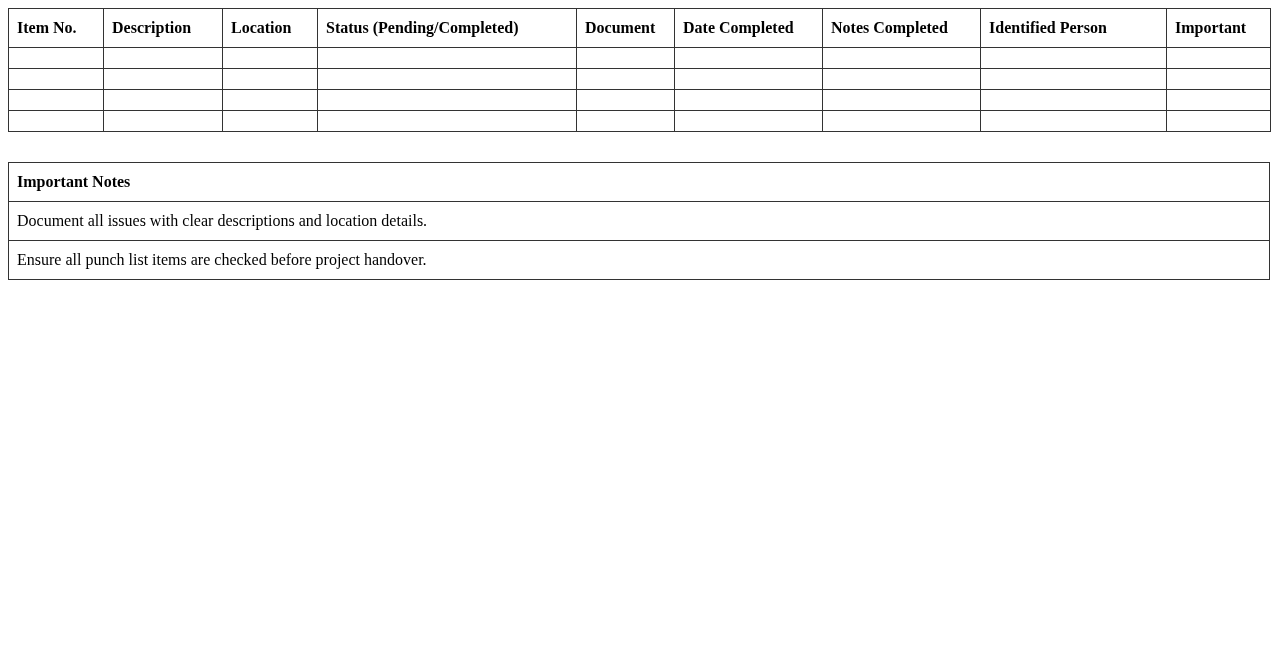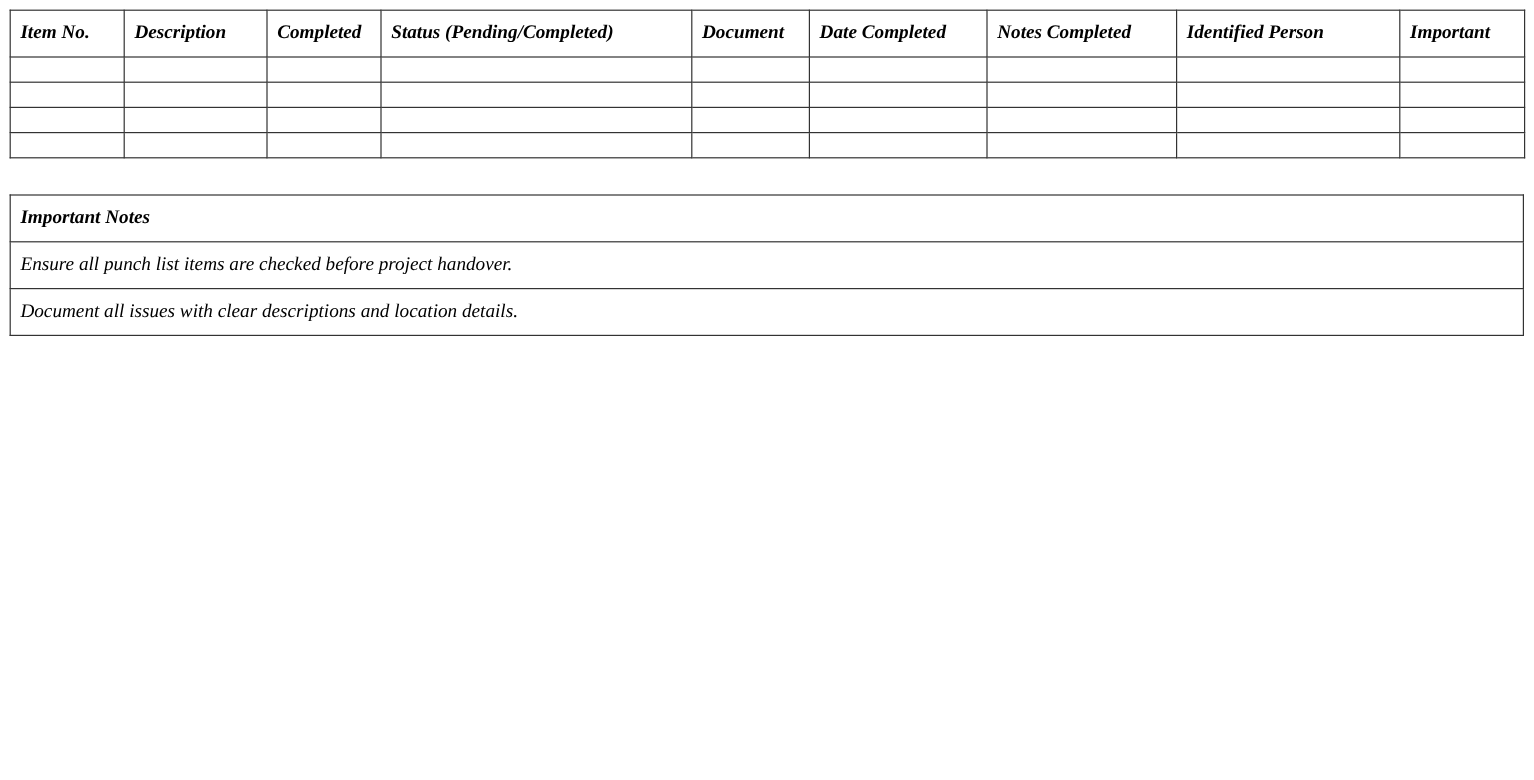--- a/index.html
+++ b/index.html
@@ -12,21 +12,20 @@
     }
     body {
       font-family: "Liberation Serif", "DejaVu Serif", serif;
       color: #000;
     }
     .wrap {
       position: absolute;
       left: 8px;
       top: 8px;
       width: 1262px;
-      font-style: italic;
     }
     table {
       border-collapse: collapse;
       width: 1262px;
       table-layout: fixed;
     }
     td, th {
       border: 1px solid #333;
       padding: 0 8px;
       font-size: 16px;
@@ -64,21 +63,21 @@
       <col style="width:98px">
       <col style="width:148px">
       <col style="width:158px">
       <col style="width:186px">
       <col style="width:104px">
     </colgroup>
     <thead>
       <tr>
         <th>Item No.</th>
         <th>Description</th>
-        <th>Completed</th>
+        <th>Location</th>
         <th>Status (Pending/Completed)</th>
         <th>Document</th>
         <th>Date Completed</th>
         <th>Notes Completed</th>
         <th>Identified Person</th>
         <th>Important</th>
       </tr>
     </thead>
     <tbody>
       <tr>
@@ -127,20 +126,20 @@
       </tr>
     </tbody>
   </table>
 
   <table class="notes">
     <tbody>
       <tr>
         <td class="head">Important Notes</td>
       </tr>
       <tr>
-        <td>Ensure all punch list items are checked before project handover.</td>
+        <td>Document all issues with clear descriptions and location details.</td>
       </tr>
       <tr>
-        <td>Document all issues with clear descriptions and location details.</td>
+        <td>Ensure all punch list items are checked before project handover.</td>
       </tr>
     </tbody>
   </table>
 </div>
 
 </body></html>

